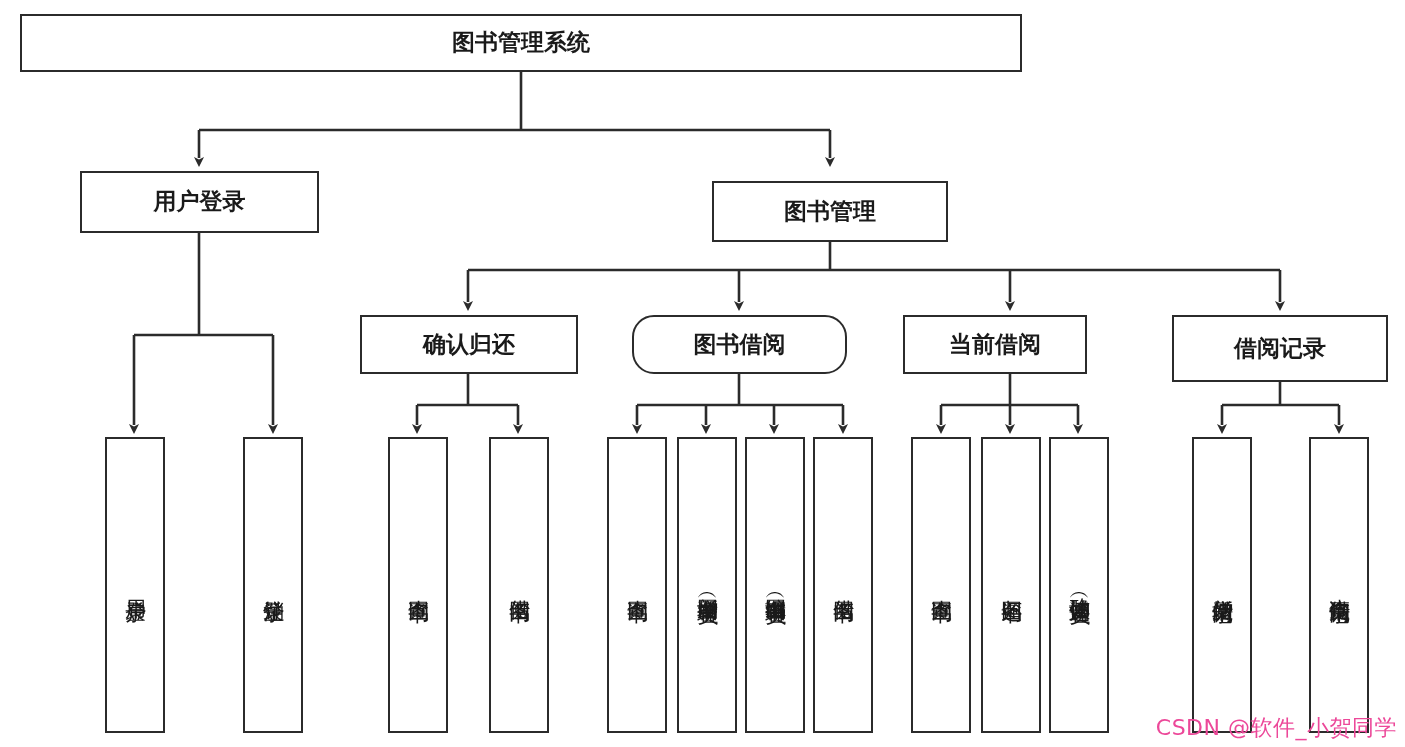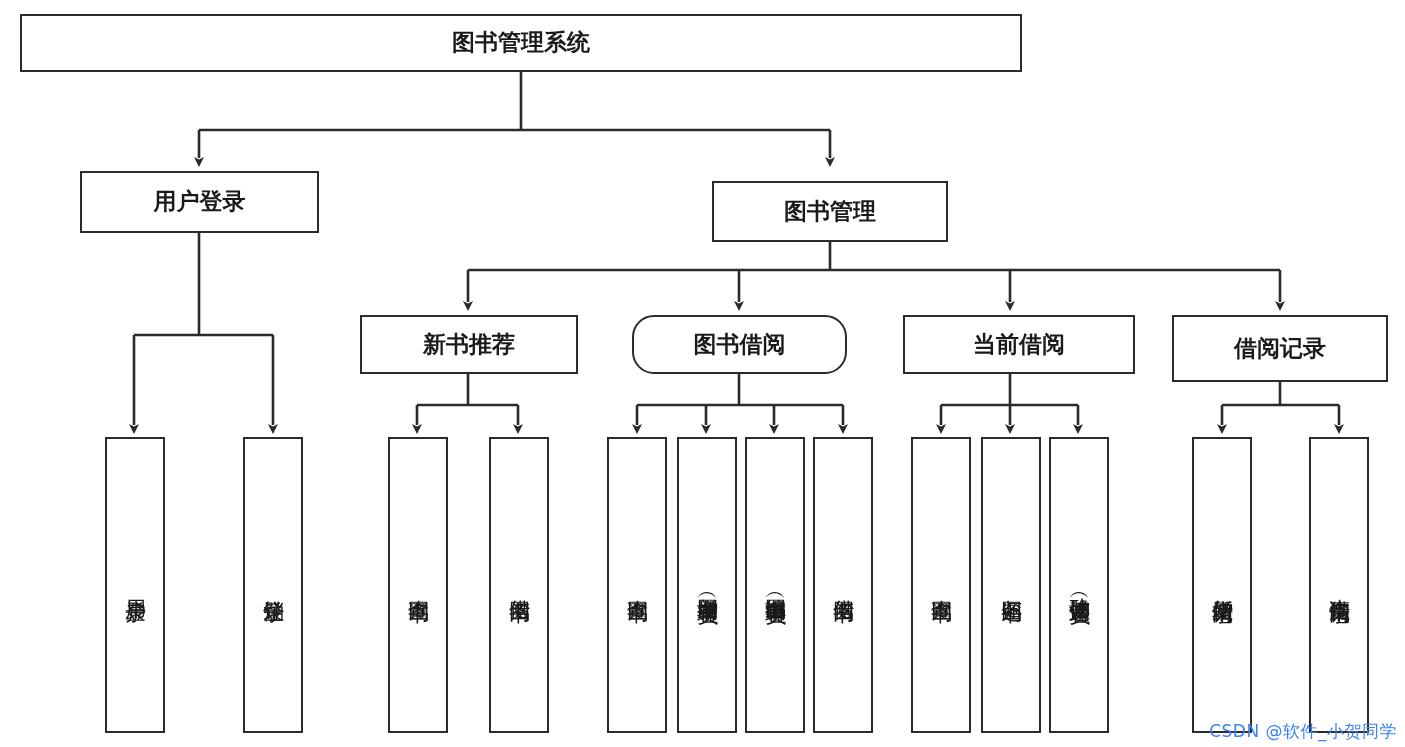--- a/index.html
+++ b/index.html
@@ -55,22 +55,22 @@
     font-size: 21px;
     line-height: 1.22;
     letter-spacing: 1px;
     white-space: nowrap;
     max-height: 270px;
   }
   #watermark {
     position: absolute;
     right: 8px;
     bottom: 4px;
-    font-size: 17px;
-    color: #3b82f6;
+    font-size: 22px;
+    color: #ec4899;
     letter-spacing: 0.5px;
     pointer-events: none;
     font-family: "DejaVu Sans", "Liberation Sans", sans-serif;
   }
 </style>
 </head>
 <body>
 
 <div id="diagram-root">
 
@@ -130,26 +130,26 @@
   </div>
 
   <div class="node horizontal" style="left:80px; top:171px; width:239px; height:62px;">
     <span class="label">用户登录</span>
   </div>
   <div class="node horizontal" style="left:712px; top:171px; width:236px; height:61px;margin-top:10px;">
     <span class="label">图书管理</span>
   </div>
 
   <div class="node horizontal" style="left:360px; top:315px; width:218px; height:59px;">
-    <span class="label">新书推荐</span>
+    <span class="label">确认归还</span>
   </div>
   <div class="node horizontal" style="left:632px; top:315px; width:215px; height:59px;border-radius:22px;">
     <span class="label">图书借阅</span>
   </div>
-  <div class="node horizontal" style="left:903px; top:315px; width:232px; height:59px;">
+  <div class="node horizontal" style="left:903px; top:315px; width:184px; height:59px;">
     <span class="label">当前借阅</span>
   </div>
   <div class="node horizontal" style="left:1172px; top:315px; width:216px; height:67px;">
     <span class="label">借阅记录</span>
   </div>
 
   <div class="node vertical" style="left:105px; top:437px; width:60px; height:296px;">
     <span class="label">用户登录</span>
   </div>
   <div class="node vertical" style="left:243px; top:437px; width:60px; height:296px;">

